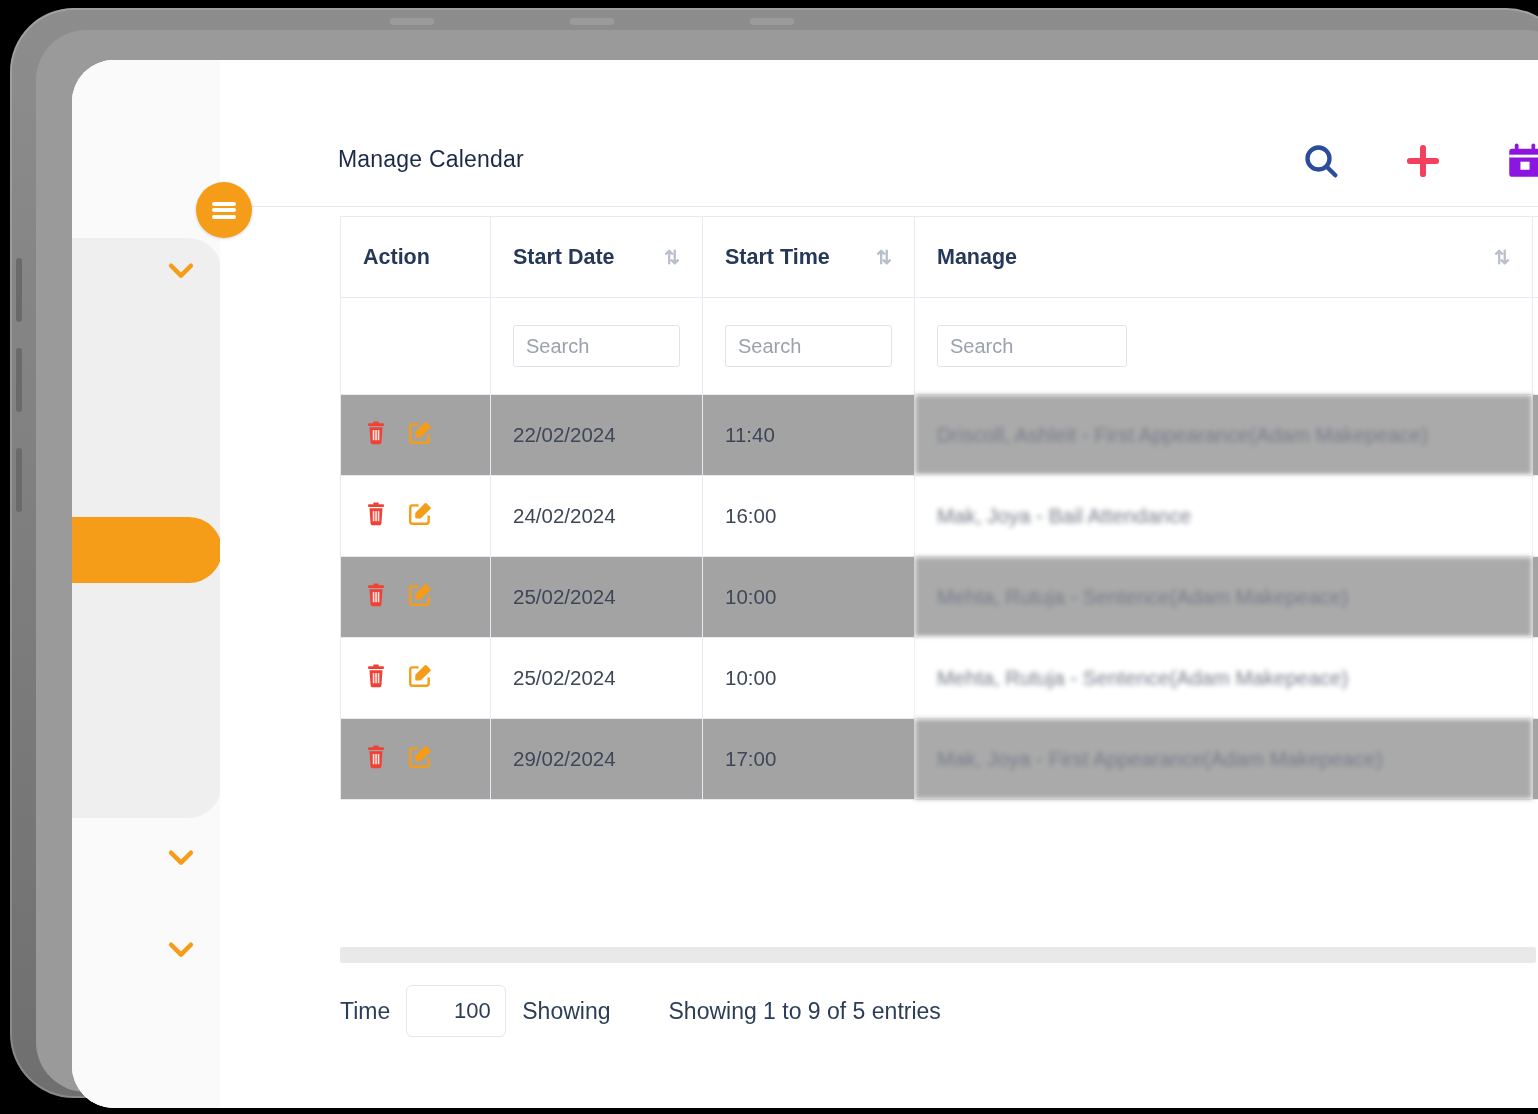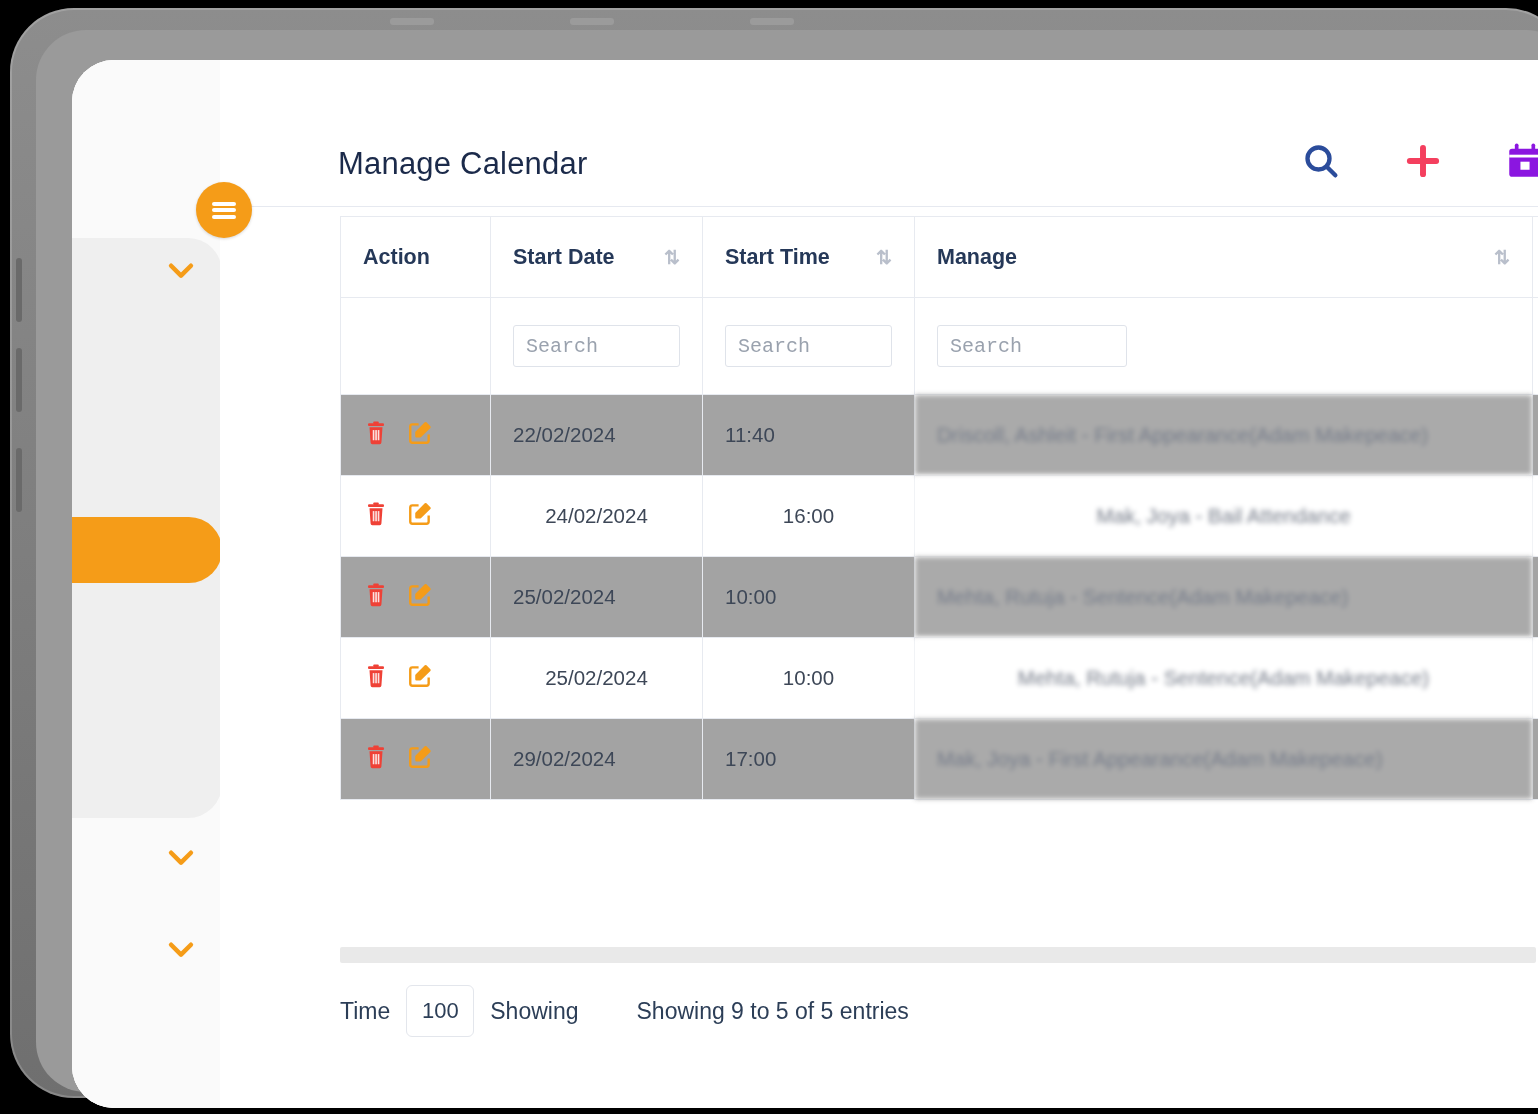--- a/index.html
+++ b/index.html
@@ -157,21 +157,21 @@
     top: 0;
     width: 1382px;
     height: 146px;
     border-bottom: 1px solid #e6e9f0;
     background: #ffffff;
   }
   .page-title {
     position: absolute;
     left: 118px;
     top: 86px;
-    font-size: 31px;
+    font-size: 23px;
     color: #1b2a4a;
     letter-spacing: .2px;
   }
   .topbar-actions {
     position: absolute;
     right: 54px;
     top: 78px;
     display: flex;
     align-items: center;
     gap: 56px;
@@ -231,35 +231,35 @@
   .search-inp {
     width: 100%;
     max-width: 190px;
     height: 42px;
     box-sizing: border-box;
     border: 1px solid #dfe3ea;
     border-radius: 3px;
     padding: 0 12px;
     font-size: 20px;
     color: #4b5563;
-    font-family: Liberation Mono, monospace;
+    font-family: Liberation Sans, sans-serif;
     background: #fff;
     outline: none;
   }
   .search-inp::placeholder { color: #9aa2ae; }
 
   tbody tr td {
     height: 72px;
     color: #3d4757;
     font-size: 20.5px;
     white-space: nowrap;
     overflow: hidden;
   }
   tbody tr.odd td { background: #a3a3a3; }
-  tbody tr.even td { background: #ffffff; text-align: center; }
+  tbody tr.even td { background: #ffffff; }
 
   .act-cell {
     display: flex;
     align-items: center;
     gap: 18px;
   }
   .act-ic { cursor: pointer; display: block; }
 
   
   .blurred {
@@ -294,20 +294,21 @@
     width: 66px;
     height: 50px;
     border: 1px solid #e3e6ec;
     border-radius: 6px;
     display: flex;
     align-items: center;
     justify-content: center;
     font-size: 22px;
     color: #2c3e57;
     background: #fff;
+    padding-left: 32px;
   }
   .showing {
     margin-left: 42px;
     font-size: 23px;
     color: #2c3e57;
     white-space: nowrap;
   }
 </style>
 </head>
 <body>
@@ -580,21 +581,21 @@
                 </tbody>
               </table>
             </div>
 
             <div class="hscroll"></div>
 
             <div class="footer">
               <span>Time</span>
               <span class="entries-box">100</span>
               <span>Showing</span>
-              <span class="showing">Showing 9 to 5 of 5 entries</span>
+              <span class="showing">Showing 1 to 9 of 5 entries</span>
             </div>
 
           </div>
         </div>
       </div>
     </div>
   </div>
 </div>
 
 </body></html>

